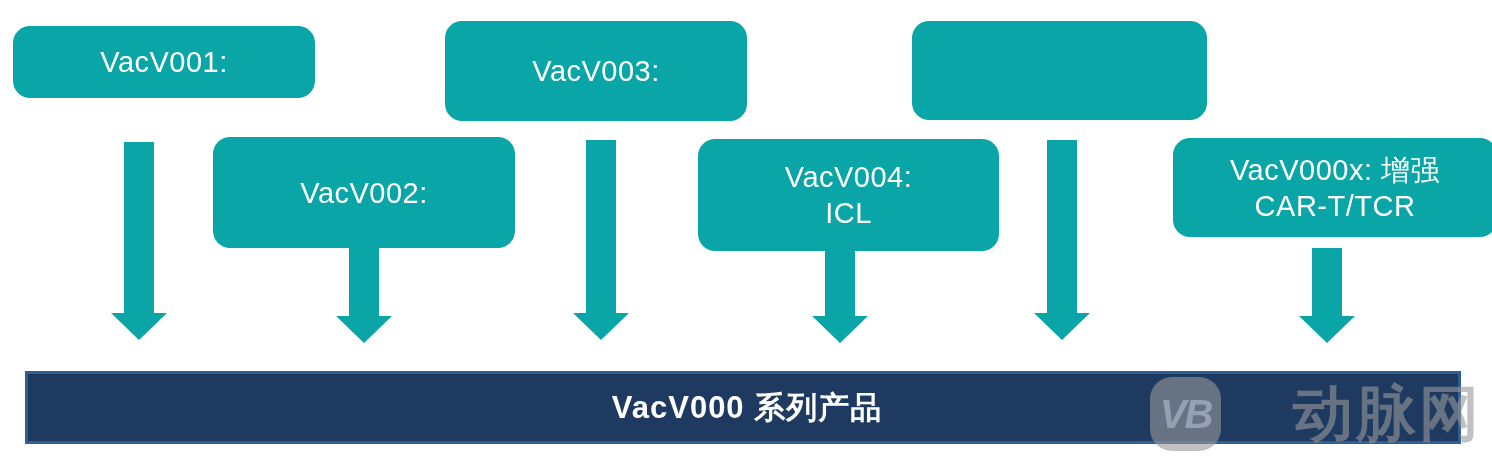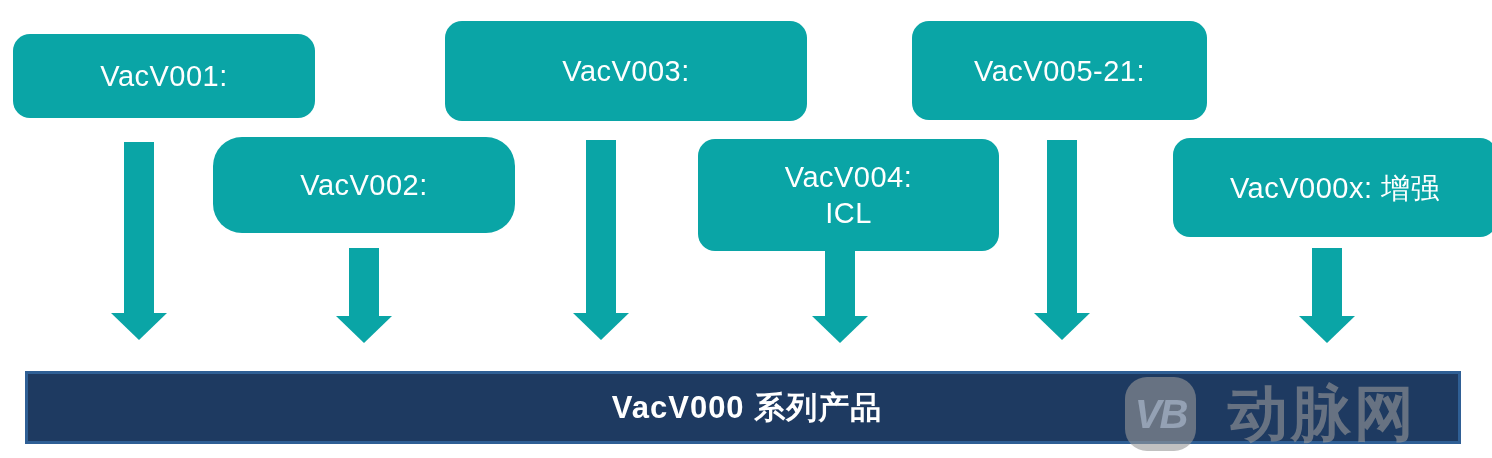--- a/index.html
+++ b/index.html
@@ -24,23 +24,23 @@
     position:absolute;
     background:var(--teal);
     border-radius:17px;
     color:var(--text-white);
     display:flex;flex-direction:column;
     align-items:center;justify-content:center;
     text-align:center;
     font-size:29px;line-height:36px;
     letter-spacing:0.5px;
   }
-  .b1{left:13px;  top:34px;  width:302px;height:84px;}
-  .b2{left:213px; top:137px; width:302px;height:96px;border-radius:29px;}
-  .b3{left:445px; top:21px;  width:362px;height:100px;}
+  .b1{left:13px;  top:26px;  width:302px;height:72px;}
+  .b2{left:213px; top:137px; width:302px;height:111px;}
+  .b3{left:445px; top:21px;  width:302px;height:100px;}
   .b4{left:698px; top:139px; width:301px;height:112px;}
   .b5{left:912px; top:21px;  width:295px;height:99px;}
   .b6{left:1173px;top:138px; width:324px;height:99px;}
 
   
   .arrow{
     position:absolute;width:56px;
     display:flex;flex-direction:column;align-items:center;
   }
   .arrow .shaft{width:30px;flex:1;background:var(--teal);}
@@ -66,24 +66,25 @@
     display:flex;align-items:center;justify-content:center;
     color:var(--text-white);
     font-size:31px;font-weight:700;
     letter-spacing:1px;
     padding-left:8px;
   }
 
   
   .watermark{
     position:absolute;
-    left:1125px;top:377px;
+    left:1150px;top:377px;
     display:flex;align-items:center;
     opacity:0.6;
     pointer-events:none;
+    gap:40px;
   }
   .wm-logo{
     width:71px;height:74px;
     background:var(--watermark);
     border-radius:22px;
     display:flex;align-items:center;justify-content:center;
     flex:0 0 auto;
   }
   .wm-logo span{
     color:#E3E6EC;
@@ -114,24 +115,24 @@
     <div>VacV002:</div>
   </div>
   <div class="node b3">
     <div>VacV003:</div>
   </div>
   <div class="node b4">
     <div>VacV004:</div>
     <div>ICL</div>
   </div>
   <div class="node b5">
-    <div>VacV005-21:</div>
   </div>
   <div class="node b6">
     <div>VacV000x: 增强</div>
+    <div>CAR-T/TCR</div>
   </div>
 
   <div class="arrow a1">
     <div class="shaft"></div>
       <div class="head"></div>
   </div>
   <div class="arrow a2">
     <div class="shaft"></div>
       <div class="head"></div>
   </div>

